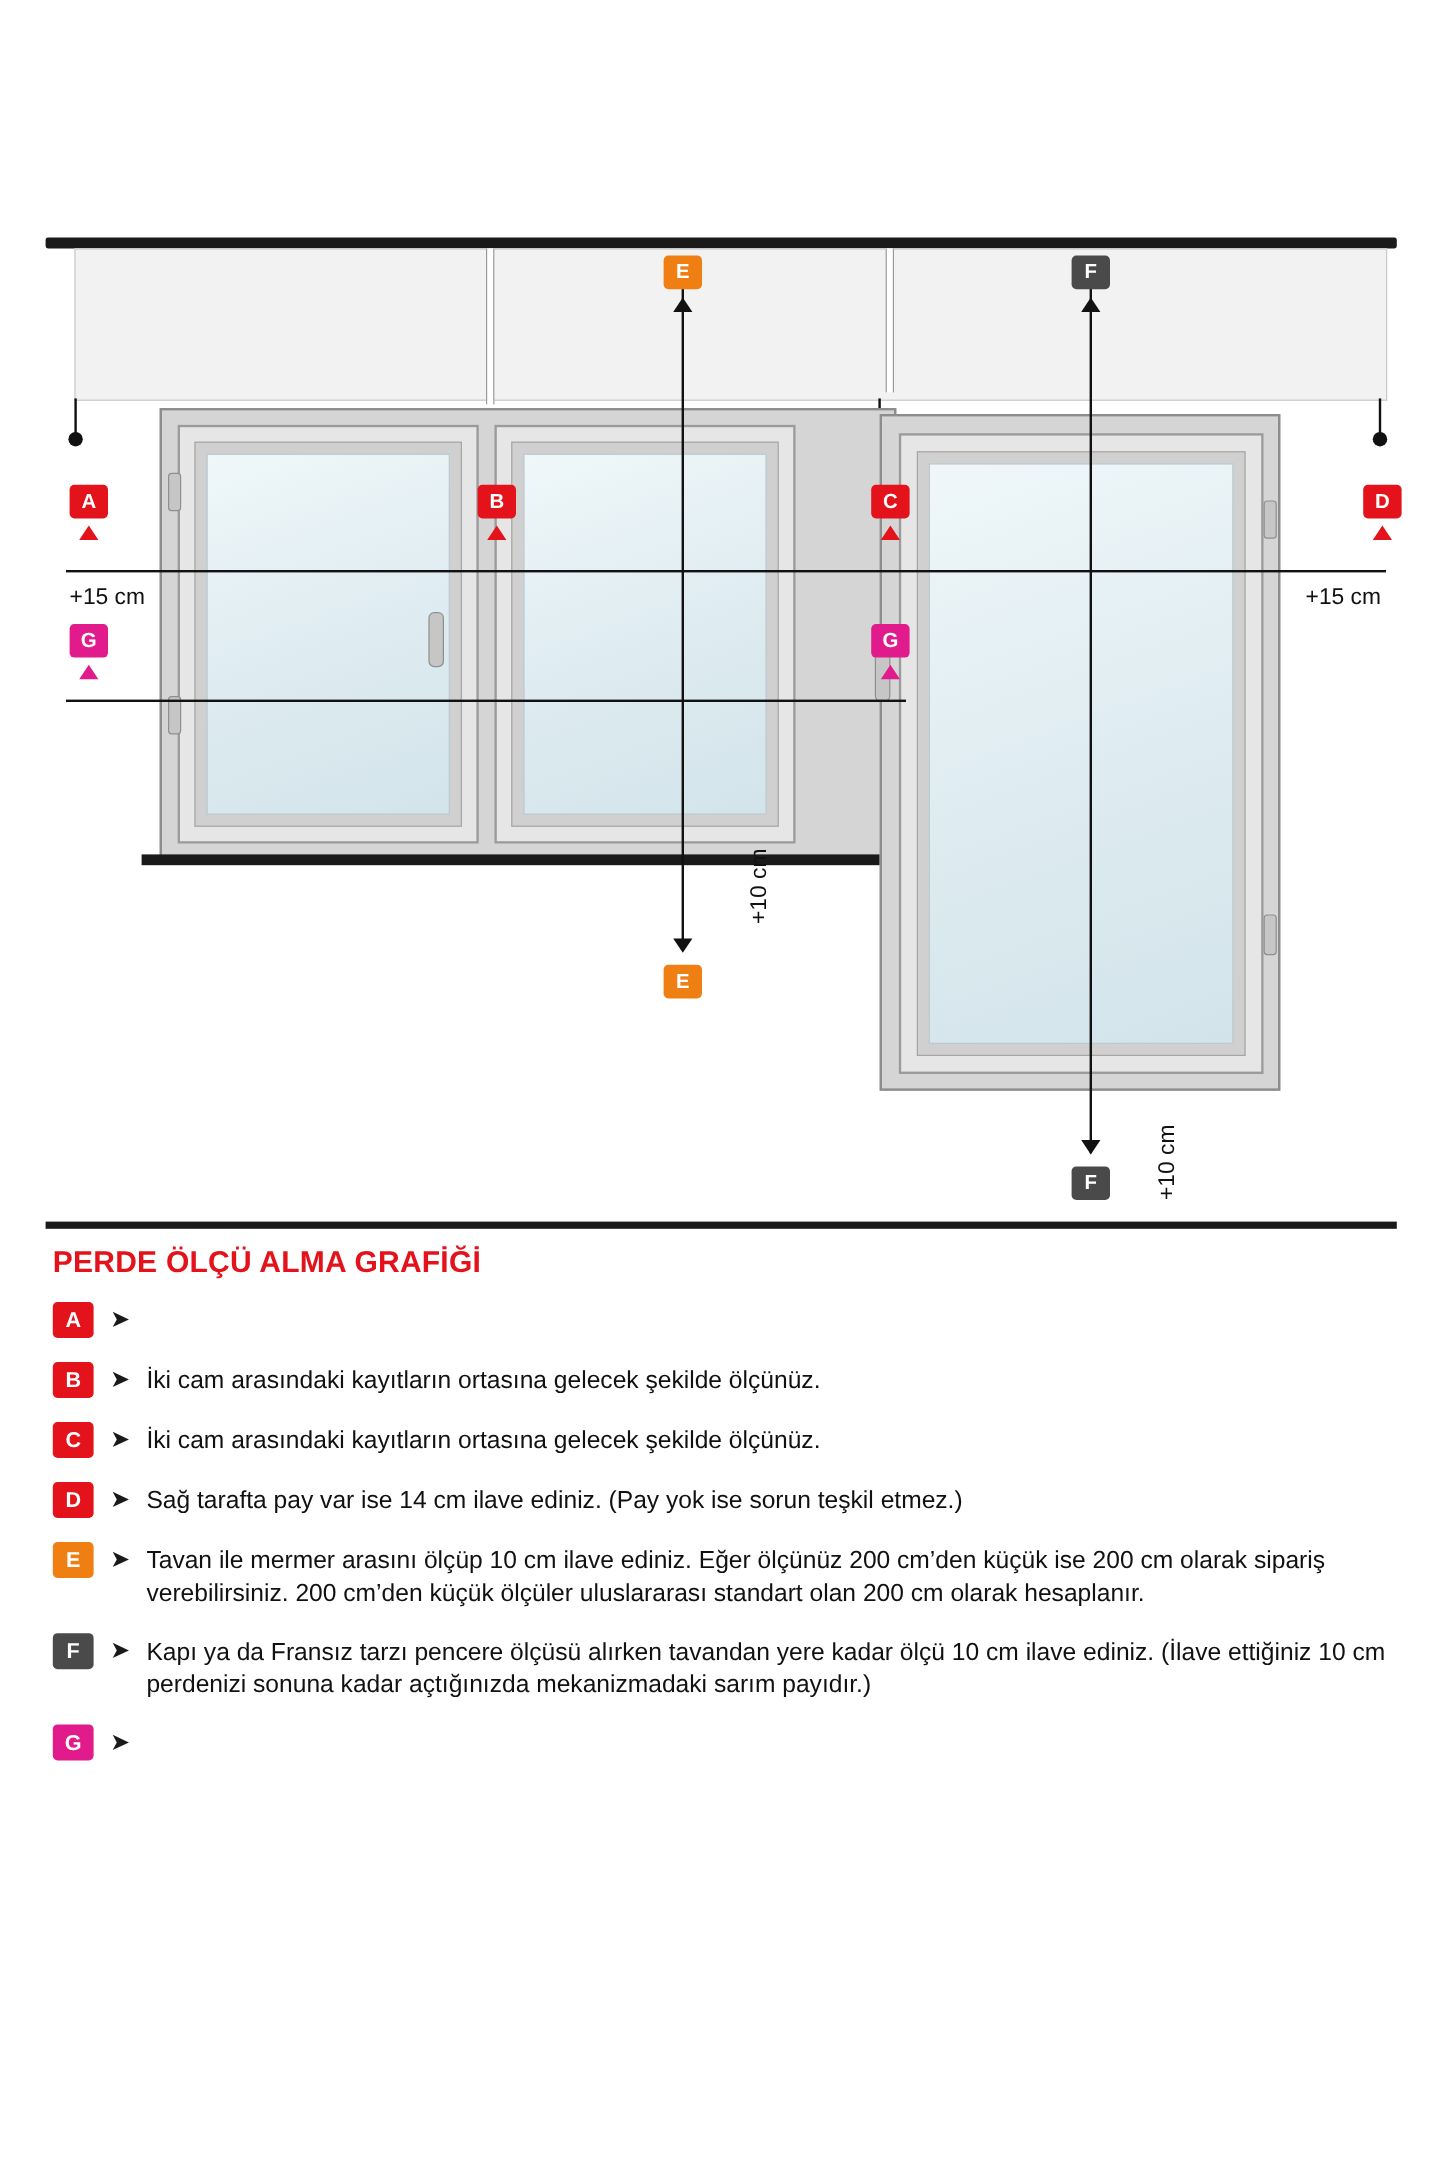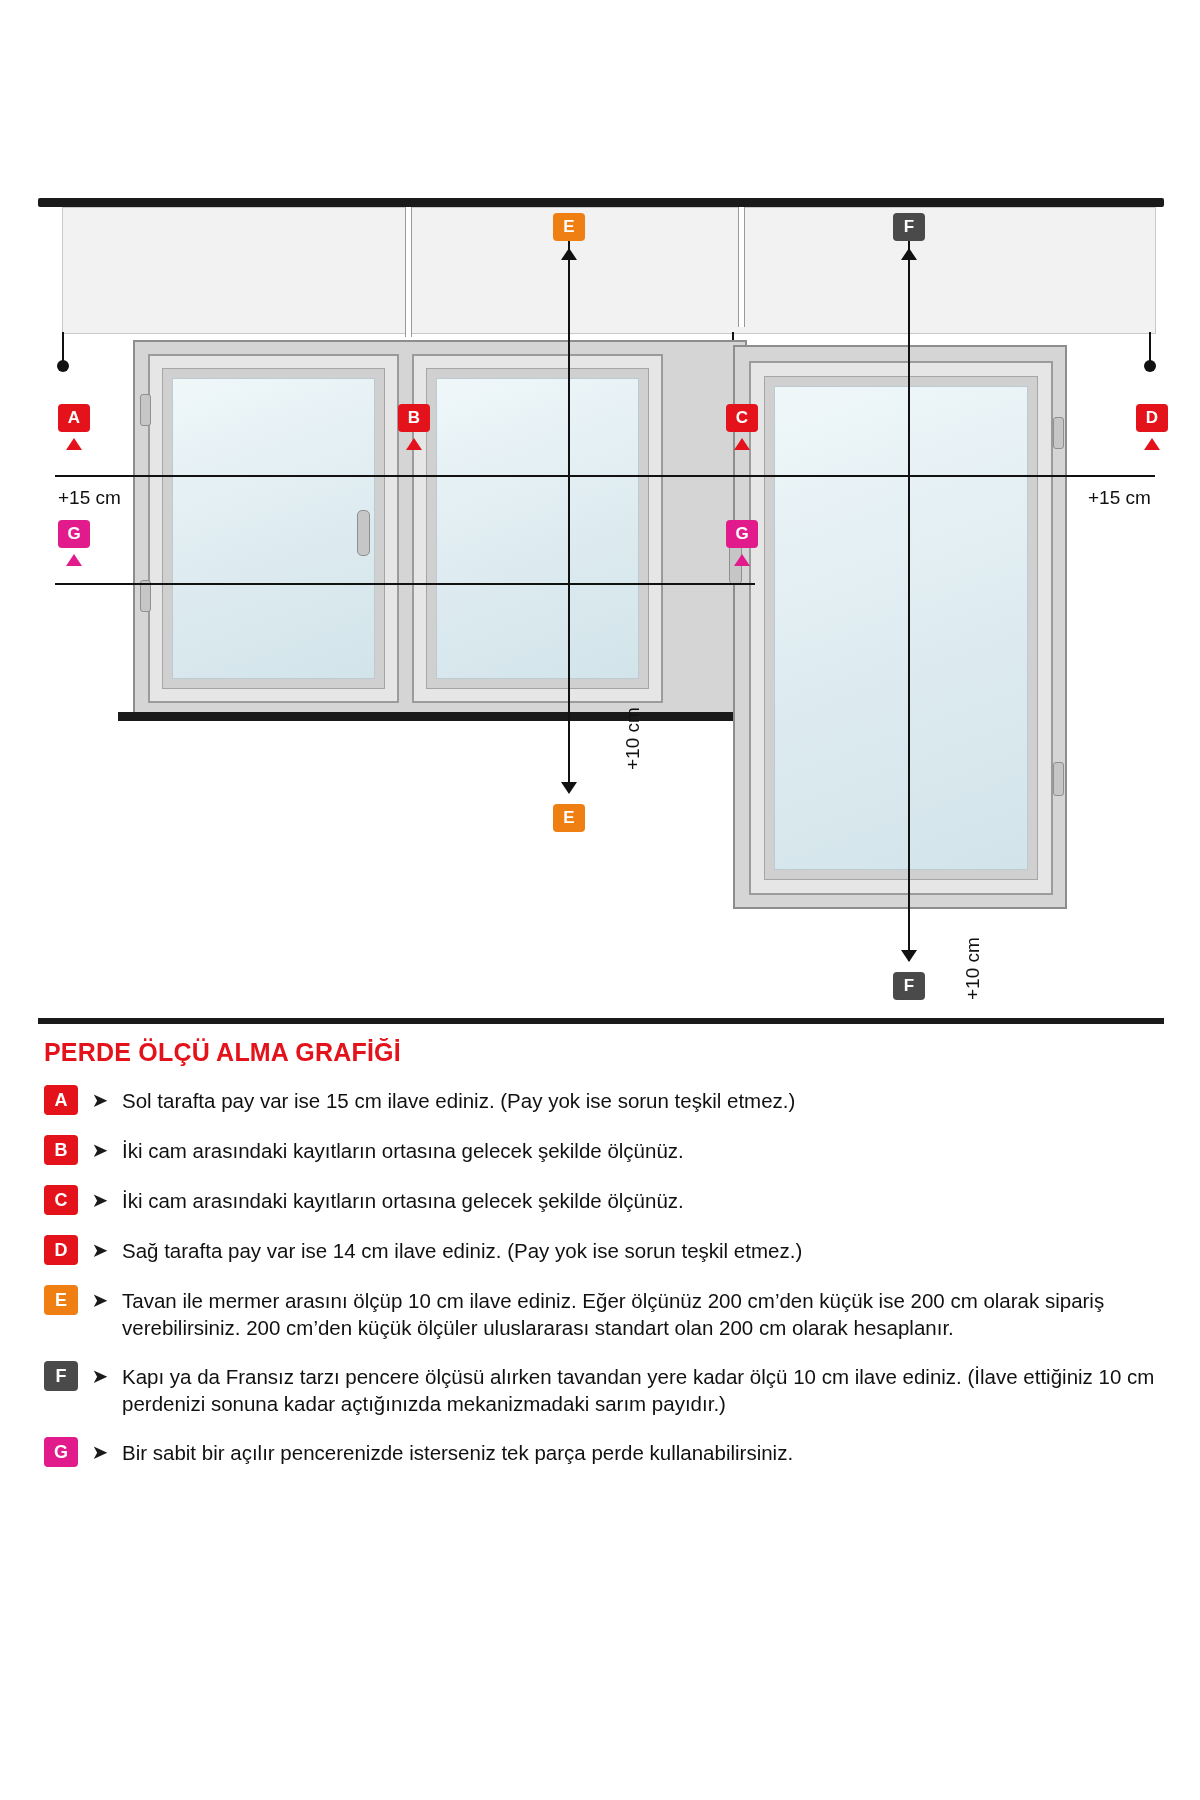--- a/index.html
+++ b/index.html
@@ -176,21 +176,20 @@
 
   <div class="legend">
     <div class="ruleTop"></div>
     <h1>PERDE ÖLÇÜ ALMA GRAFİĞİ</h1>
 
     <div class="rows">
 
       <div class="row">
         <div class="badge b-red">A</div>
         <div class="arrow">➤</div>
-        <div class="txt">Sol tarafta pay var ise 15 cm ilave ediniz. (Pay yok ise sorun teşkil etmez.)</div>
       </div>
 
       <div class="row">
         <div class="badge b-red">B</div>
         <div class="arrow">➤</div>
         <div class="txt">İki cam arasındaki kayıtların ortasına gelecek şekilde ölçünüz.</div>
       </div>
 
       <div class="row">
         <div class="badge b-red">C</div>
@@ -212,19 +211,18 @@
 
       <div class="row">
         <div class="badge b-gray">F</div>
         <div class="arrow">➤</div>
         <div class="txt">Kapı ya da Fransız tarzı pencere ölçüsü alırken tavandan yere kadar ölçü 10 cm ilave ediniz. (İlave ettiğiniz 10 cm perdenizi sonuna kadar açtığınızda mekanizmadaki sarım payıdır.)</div>
       </div>
 
       <div class="row">
         <div class="badge b-pink">G</div>
         <div class="arrow">➤</div>
-        <div class="txt">Bir sabit bir açılır pencerenizde isterseniz tek parça perde kullanabilirsiniz.</div>
       </div>
 
     </div>
   </div>
 
 </div>
 
 </body></html>

